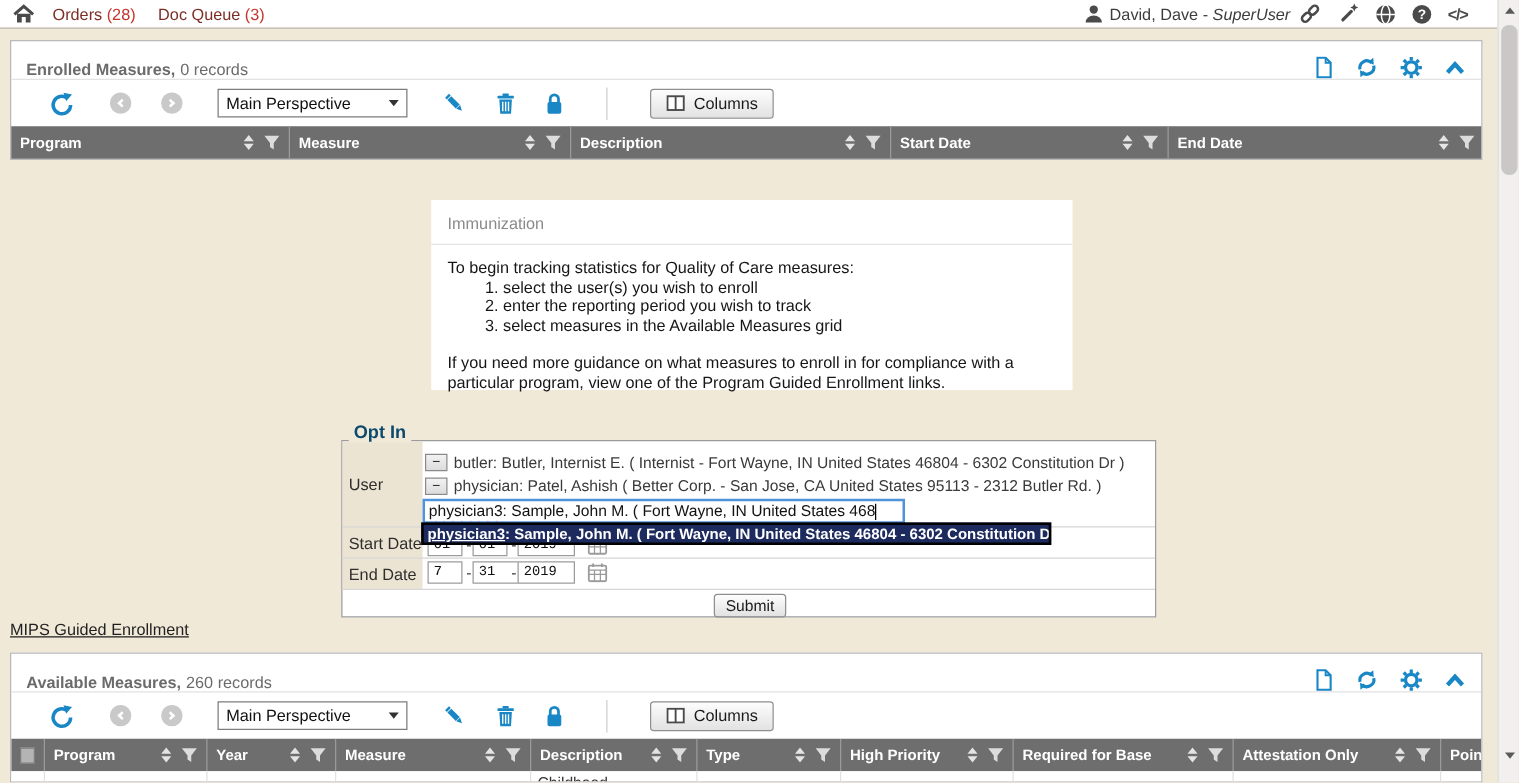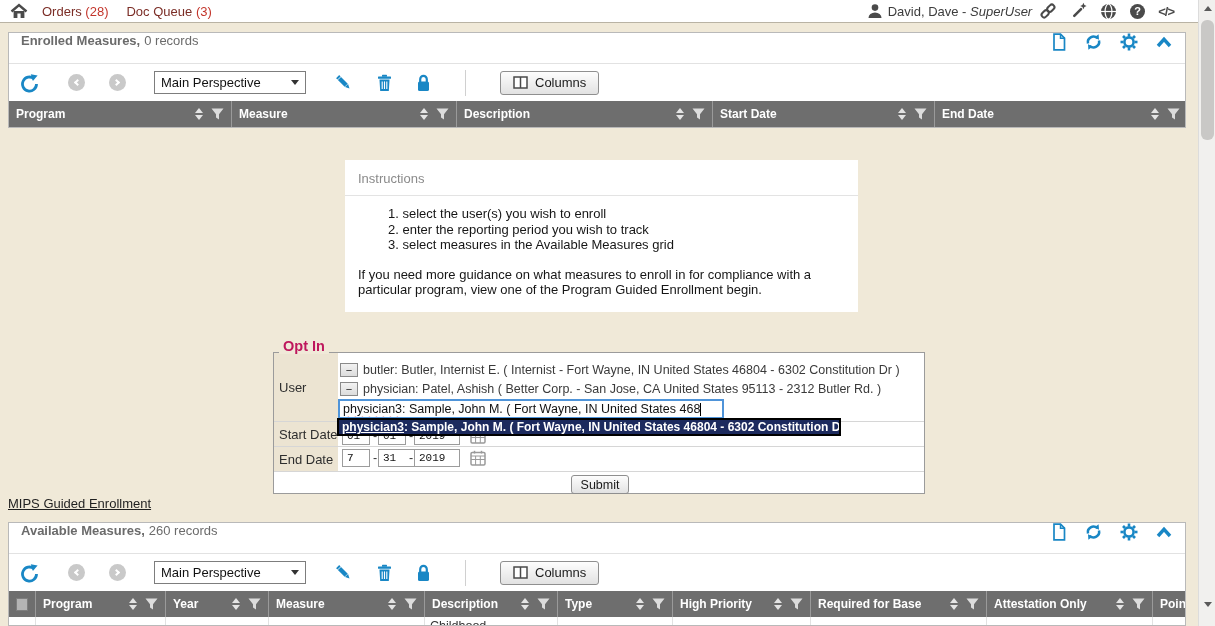--- a/index.html
+++ b/index.html
@@ -25,29 +25,29 @@
   .navlink .cnt { color:#c3352b;margin-top:24px; }
   .topbar .spacer { flex:1; }
   .username { color:#3c3c3c; margin:0 6px 0 5px; white-space:nowrap; }
   .username .role { font-style:italic; }
   .tb-icons { display:flex; align-items:center; gap:12px; margin-right:14px; }
   .code-glyph { font-weight:bold; color:#4a4a4a; font-size:13px; letter-spacing:-1px; }
 
   
   .panel { background:#fff; border:1px solid #b9b9b9; }
   .panel-header {
-    height:31px; display:flex; align-items:flex-start;
+    height:31px; display:flex; align-items:flex-end;
     border-bottom:1px solid #e2e2e2; padding:0 12px;
   }
   .panel-title { color:#6b6b6b; font-weight:bold; }
   .panel-records { color:#6b6b6b; font-weight:normal; margin-left:4px; }
   .panel-actions { margin-left:auto; display:flex; align-items:center; gap:17px; }
   .panel-actions > span { display:inline-flex; cursor:pointer; }
 
-  .toolbar { height:37px; display:flex; align-items:center; padding:0 10px; gap:24px; }
+  .toolbar { height:37px; display:flex; align-items:center; padding:0 10px; gap:24px;margin-left:20px; }
   .circle-btn {
     width:17px; height:17px; border-radius:50%; background:#c9c9c9;
     display:inline-flex; align-items:center; justify-content:center; cursor:pointer; flex:none;
   }
   .chev { width:5px; height:5px; border-left:2px solid #fff; border-bottom:2px solid #fff; }
   .chev.left  { transform:rotate(45deg); margin-left:2px; }
   .chev.right { transform:rotate(225deg); margin-right:2px; }
   .select-box {
     width:152px; height:23px; border:1px solid #7d7d7d; background:#fff;
     display:flex; align-items:center; padding:0 6px; cursor:pointer; margin:0 4px;
@@ -87,21 +87,21 @@
   .instr-title { color:#8a8a8a; font-size:13px; }
   .instr-hr { border:none; border-top:1px solid #e3e3e3; margin:9px -13px 10px -13px; }
   .instr-line { color:#161616; line-height:15.5px; }
   .instr-step { color:#161616; line-height:15.5px; padding-left:30px; }
   .instr-footer { color:#161616; line-height:15.5px; margin-top:14px; width:495px; }
 
   
   .optin-box { left:273px; top:352px; width:652px; height:142px; background:#fff; border:1px solid #9b9b9b; }
   .optin-legend {
     left:279px; top:338px; background:#f0e9d8; padding:0 4px;
-    color:#be185d; font-weight:bold; font-size:14.5px; z-index:5;
+    color:#0c4a6e; font-weight:bold; font-size:14.5px; z-index:5;
   }
   .optin-labelcol { position:absolute; left:0; top:0; width:64px; height:119px; background:#ece4d2; }
   .optin-label { position:absolute; left:5px; color:#2e2e2e; font-size:13px; white-space:nowrap; }
   .row-line { position:absolute; left:0; width:100%; height:1px; background:#d6d6d6; }
 
   .chip-row { position:absolute; left:66px; display:flex; align-items:center; gap:5px; height:18px; }
   .minus-btn {
     width:18px; height:14px; border:1px solid #8a8a8a; background:linear-gradient(#f2f2f2,#dcdcdc);
     font-size:11px; line-height:10px; color:#222; cursor:pointer; flex:none;
     display:inline-flex; align-items:center; justify-content:center;
@@ -356,28 +356,29 @@
           </span>
           <svg width="13" height="12" viewBox="0 0 13 12" style="cursor:pointer">
             <path d="M0.5 0.5 H12.5 L8 6.3 V11.5 L5 9.5 V6.3 Z" fill="#dcdcdc"></path>
           </svg>
         </span>
       </div>
     </div>
 </div>
 
 <div class="abs instructions">
-  <div class="instr-title">Instructions</div>
+  <div class="instr-title">Immunization</div>
   <hr class="instr-hr">
+  <div class="instr-line">To begin tracking statistics for Quality of Care measures:</div>
   <div id="instr-steps">
       <div class="instr-step">1. select the user(s) you wish to enroll</div>
       <div class="instr-step">2. enter the reporting period you wish to track</div>
       <div class="instr-step">3. select measures in the Available Measures grid</div>
     </div>
-  <div class="instr-footer">If you need more guidance on what measures to enroll in for compliance with a particular program, view one of the Program Guided Enrollment begin.</div>
+  <div class="instr-footer">If you need more guidance on what measures to enroll in for compliance with a particular program, view one of the Program Guided Enrollment links.</div>
 </div>
 
 <span class="abs optin-legend">Opt In</span>
 <div class="abs optin-box">
   <div class="optin-labelcol"></div>
   <span class="optin-label" style="top:27px">User</span>
   <span class="optin-label" style="top:74px">Start Date</span>
   <span class="optin-label" style="top:99px">End Date</span>
 
   <div id="chip-rows">

